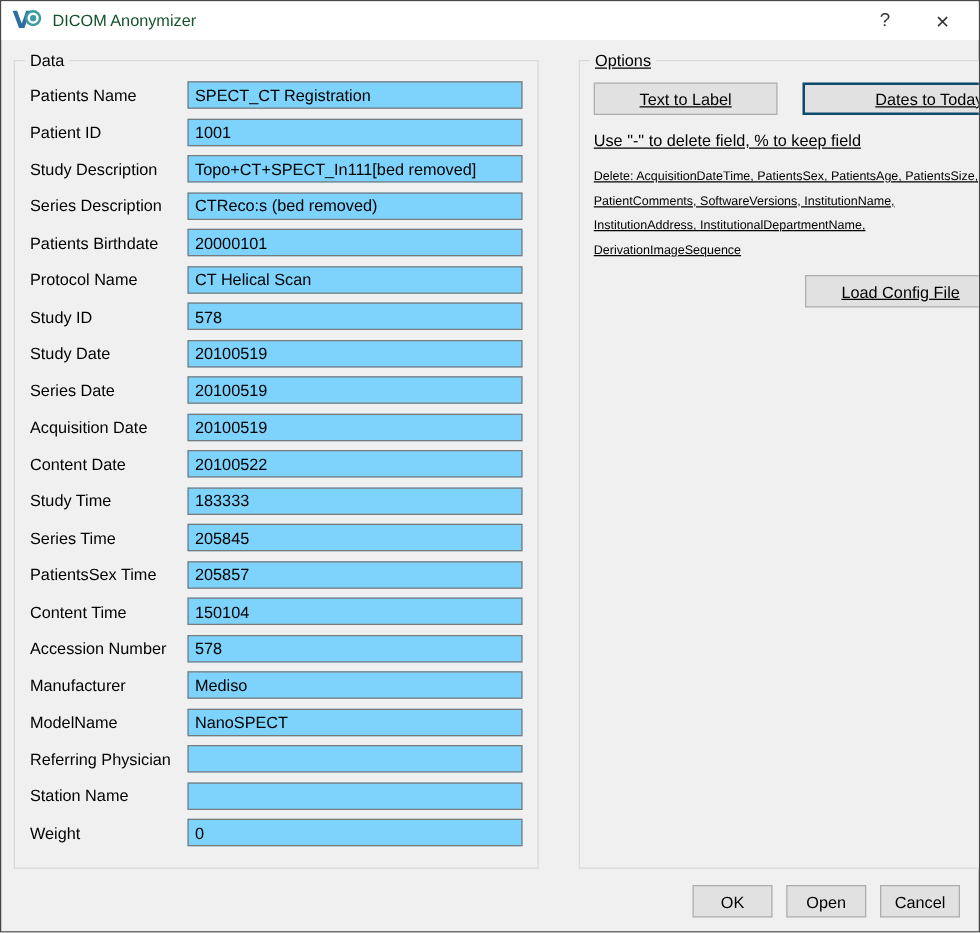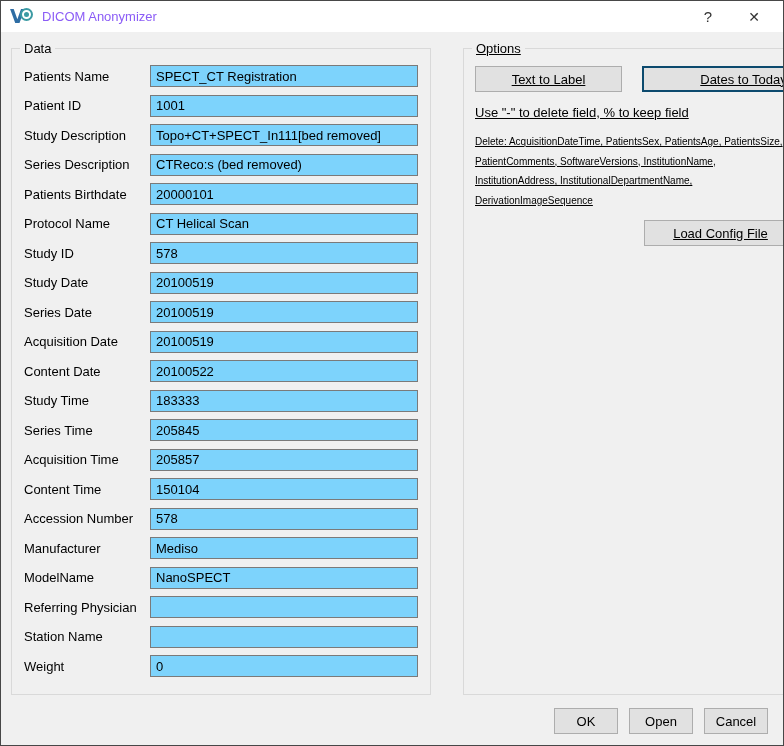--- a/index.html
+++ b/index.html
@@ -34,21 +34,21 @@
   .app-icon .orb {
     position: absolute; left: 10px; top: 1px;
     width: 13px; height: 13px; border-radius: 50%;
     background: #3b9aa3;
     display: flex; align-items: center; justify-content: center;
   }
   .app-icon .orb::after {
     content: ""; width: 5px; height: 5px; border-radius: 50%;
     background: #3b9aa3; border: 2px solid #fff;
   }
-  .title-text { font-size: 13px; color: #8b5cf6; }
+  .title-text { font-size: 13px; color: #14532d; }
   .titlebar-spacer { flex: 1; }
   .titlebar-btn {
     width: 46px; height: 31px;
     display: flex; align-items: center; justify-content: center;
     font-size: 15px; color: #333; cursor: default;
   }
   .titlebar-btn.close { font-size: 14px; margin-right: 6px; }
   
   fieldset {
     position: absolute;
@@ -193,21 +193,21 @@
     <label>Study Time</label>
     <input type="text" value="183333" style="">
   </div>
 
   <div class="field-row">
     <label>Series Time</label>
     <input type="text" value="205845" style="">
   </div>
 
   <div class="field-row">
-    <label>Acquisition Time</label>
+    <label>PatientsSex Time</label>
     <input type="text" value="205857" style="">
   </div>
 
   <div class="field-row">
     <label>Content Time</label>
     <input type="text" value="150104" style="">
   </div>
 
   <div class="field-row">
     <label>Accession Number</label>

